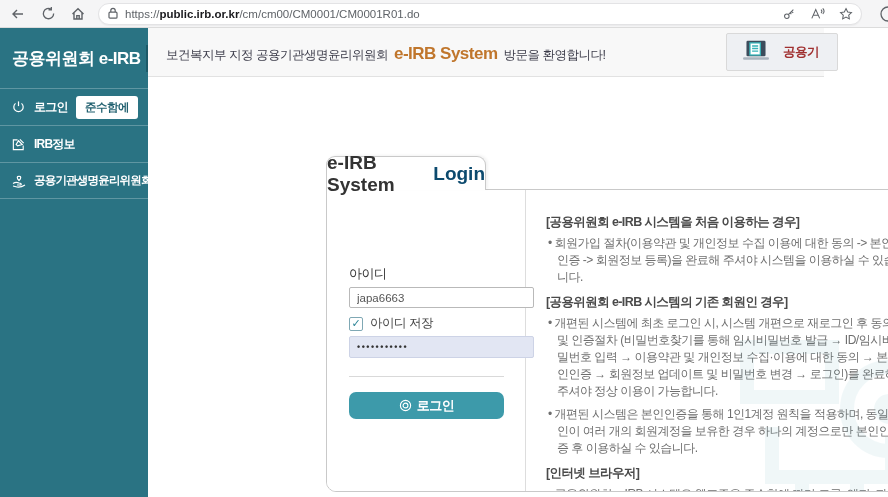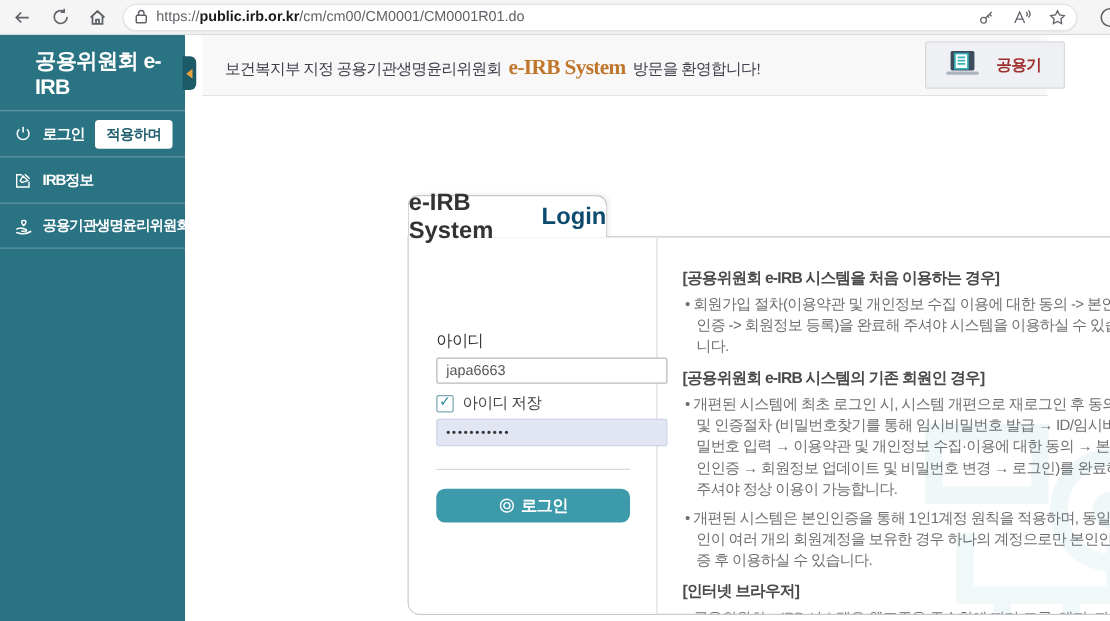--- a/index.html
+++ b/index.html
@@ -12,31 +12,31 @@
   .chrome .nav-icons { display:flex; align-items:center; gap:10px; padding:0 10px 0 8px; }
   .chrome .nav-btn { width:20px; height:20px; display:flex; align-items:center; justify-content:center; color:#5f6368; }
   .urlbar { position:relative; flex:1; height:22px; margin-right:26px; background:#ffffff; border:1px solid #e3e3e5; border-radius:12px; display:flex; align-items:center; padding:0 8px; box-shadow:0 1px 1px rgba(0,0,0,0.04); }
   .urlbar .url-text { font-size:11.5px; color:#5f6368; margin-left:6px; white-space:nowrap; overflow:hidden; flex:1; }
   .urlbar .url-domain { color:#1b1b1f; font-weight:bold; }
   .urlbar .trail-icons { display:flex; align-items:center; gap:14px; margin-left:8px; color:#5f6368; }
   .edge-partial { position:absolute; top:4px; right:-10px; width:20px; height:20px; color:#5f6368; }
 
   
   .sidebar { position:absolute; top:28px; left:0; width:148px; height:469px; background:#2a7383; color:#fff; }
-  .sb-title { height:60px; display:flex; align-items:center; padding-left:28px; font-size:17px; font-weight:bold; letter-spacing:-0.5px; position:relative; }
+  .sb-title { height:60px; display:flex; align-items:center; padding-left:12px; font-size:17px; font-weight:bold; letter-spacing:-0.5px; position:relative; }
   .sb-collapse { position:absolute; right:-9px; top:17px; width:11px; height:27px; background:#1d5a68; border-radius:0 5px 5px 0; display:flex; align-items:center; justify-content:center; cursor:pointer; }
   .sb-collapse .tri { width:0; height:0; border-top:4px solid transparent; border-bottom:4px solid transparent; border-right:5px solid #e8a33d; }
   .sb-row { min-height:37px; display:flex; align-items:center; padding:0 10px; border-top:1px solid rgba(255,255,255,0.25); font-size:12px; cursor:pointer; }
   .sb-row:last-of-type { border-bottom:1px solid rgba(255,255,255,0.25); }
   .sb-row .sb-ico { width:17px; height:17px; margin-right:7px; flex:0 0 auto; display:flex; align-items:center; justify-content:center; }
   .sb-row .sb-label { font-weight:bold; letter-spacing:-0.8px; white-space:nowrap; }
   .sb-signup { margin-left:auto; background:#fff; color:#21606f; font-size:11.5px; font-weight:bold; border:none; border-radius:3px; padding:4px 9px; cursor:pointer; letter-spacing:-0.5px; }
 
   
-  .banner { position:absolute; top:28px; left:162px; width:676px; height:49px; background:#f8f8f8; border-bottom:1px solid #e2e2e2;font-family:Liberation Serif, serif; }
+  .banner { position:absolute; top:28px; left:148px; width:676px; height:49px; background:#f8f8f8; border-bottom:1px solid #e2e2e2; }
   .banner-text { position:absolute; left:18px; top:16px; font-size:12.5px; color:#3c3c4a; letter-spacing:-0.5px; white-space:nowrap; }
   .banner-hl { color:#c0762c; font-weight:bold; font-size:17px; margin:0 3px; }
   .corner-box { position:absolute; top:5px; right:-14px; width:112px; height:38px; background:#eef0f3; border:1px solid #d9d9d9; border-radius:2px; display:flex; align-items:center; padding-left:14px; cursor:pointer; }
   .corner-box .corner-label { color:#a03030; font-size:12.5px; font-weight:bold; margin-left:12px; letter-spacing:-0.5px; white-space:nowrap; }
 
   
   .main { position:absolute; top:77px; left:148px; width:740px; height:420px; background:#ffffff; }
 
   
   .login-tab { position:absolute; top:156px; left:326px; width:160px; height:34px; background:#fff; border:1px solid #c9c9c9; border-bottom:none; border-radius:9px 9px 0 0; z-index:3; display:flex; align-items:center; justify-content:center; font-size:19px; font-weight:bold; color:#333; box-shadow:2px -1px 3px rgba(0,0,0,0.05); }
@@ -128,21 +128,21 @@
         </span>
     </div>
     <div class="sb-row">
       <span class="sb-ico">
         <svg width="15" height="15" viewBox="0 0 16 16" fill="none" stroke="#fff" stroke-width="1.3">
             <path d="M8 1.5 v5"></path>
             <path d="M4.8 3.6 a5 5 0 1 0 6.4 0"></path>
           </svg>
       </span>
       <span class="sb-label">로그인</span>
-      <button class="sb-signup">적용하며</button>
+      <button class="sb-signup">준수함에</button>
     </div>
     <div class="sb-row">
       <span class="sb-ico">
         <svg width="15" height="15" viewBox="0 0 16 16" fill="none" stroke="#fff" stroke-width="1.2">
             <path d="M13 9 v4.5 H2.5 V3 H7"></path>
             <path d="M9.5 2.5 l4 4 M8 4 l4 4 L7 9.5 l-1.5 -1.5 z"></path>
           </svg>
       </span>
       <span class="sb-label">IRB정보</span>
     </div>

